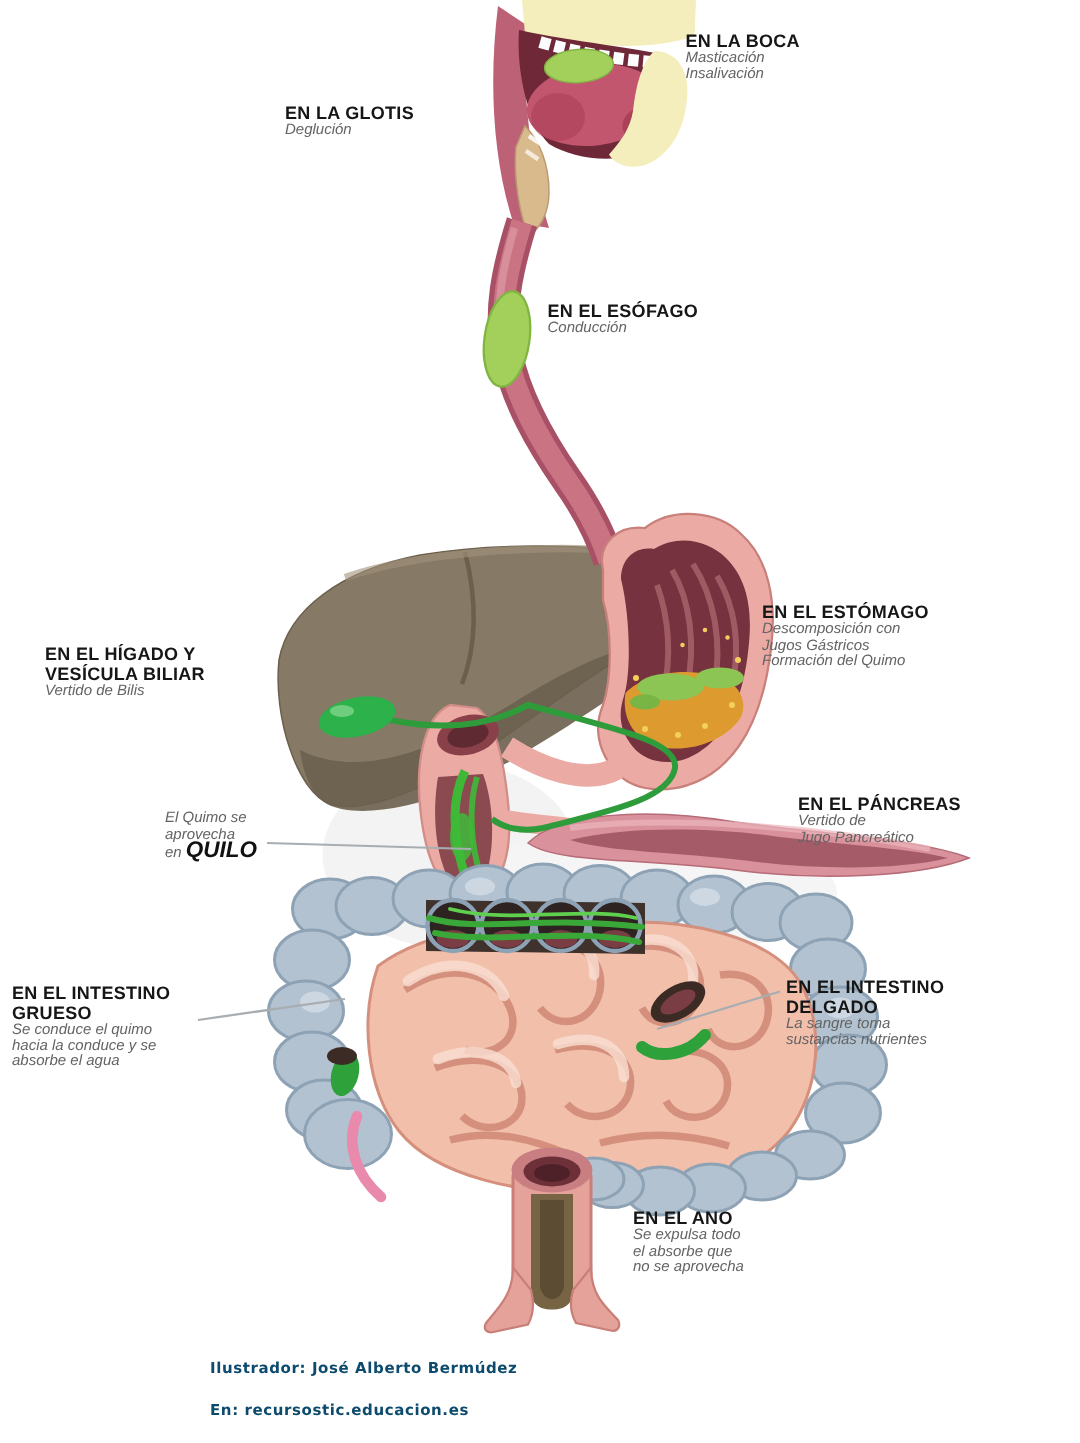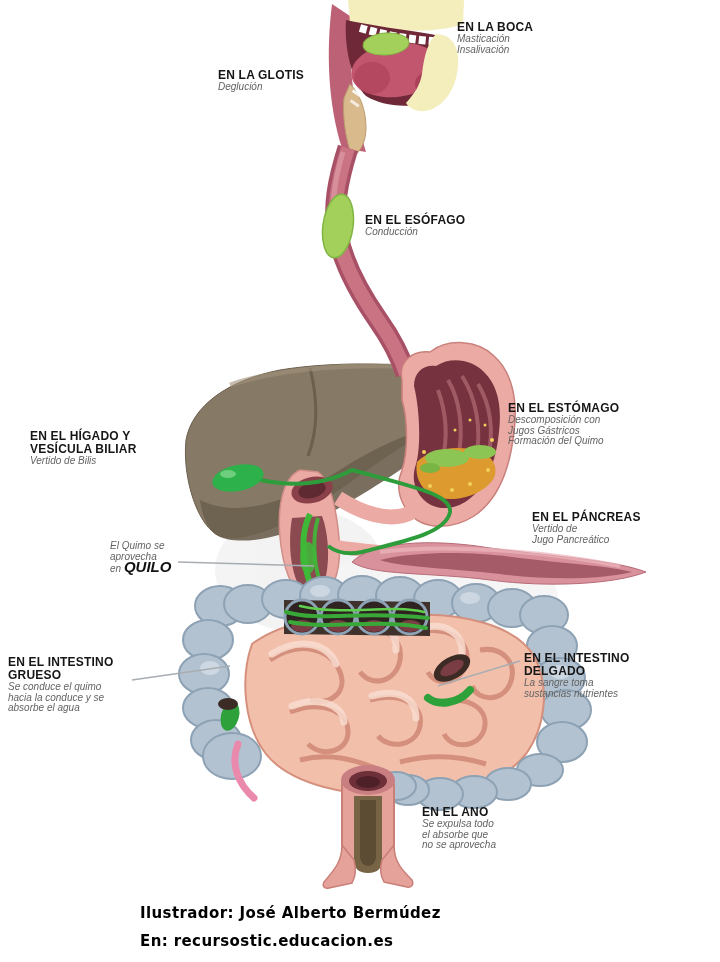--- a/index.html
+++ b/index.html
@@ -4,21 +4,21 @@
 <style>
   html,body{margin:0;padding:0;background:#ffffff;}
   #stage{position:relative;width:720px;height:962px;background:#ffffff;overflow:hidden;
          font-family:"Liberation Sans",sans-serif;}
   #art{position:absolute;left:0;top:0;}
   .label{position:absolute;}
   .lt{font-size:12px;font-weight:bold;color:#161616;letter-spacing:.2px;line-height:13px;white-space:nowrap;}
   .ls{font-size:10px;color:#636363;line-height:10.5px;white-space:nowrap;font-style:italic;}
   .qb{font-weight:bold;color:#111;font-size:15px;}
   .footer{position:absolute;left:140px;top:899px;font-family:"DejaVu Sans",sans-serif;
-          font-weight:bold;font-size:15px;color:#000000;line-height:28px;letter-spacing:.4px;}
+          font-weight:bold;font-size:10px;color:#0c4a6e;line-height:28px;letter-spacing:.4px;}
 </style>
 </head>
 <body>
 
 <div id="stage">
 
 <svg id="art" width="720" height="962" viewBox="0 0 720 962">
 
   <g opacity="0.55">
     <ellipse cx="300" cy="570" rx="85" ry="62" fill="#ebebeb"></ellipse>
@@ -216,44 +216,44 @@
     <line x1="520" y1="661" x2="438" y2="686"></line>
   </g>
 </svg>
 
   <div class="label" style="left:457px;top:21px">
     <div class="lt">EN LA BOCA</div>
     <div class="ls">Masticación</div>
     <div class="ls">Insalivación</div>
   </div>
 
-  <div class="label" style="left:218px;top:69px">
+  <div class="label" style="left:190px;top:69px">
     <div class="lt">EN LA GLOTIS</div>
     <div class="ls">Deglución</div>
   </div>
 
-  <div class="label" style="left:365px;top:214px">
+  <div class="label" style="left:365px;top:201px">
     <div class="lt">EN EL ESÓFAGO</div>
     <div class="ls">Conducción</div>
   </div>
 
   <div class="label" style="left:508px;top:402px">
     <div class="lt">EN EL ESTÓMAGO</div>
     <div class="ls">Descomposición con</div>
     <div class="ls">Jugos Gástricos</div>
     <div class="ls">Formación del Quimo</div>
   </div>
 
   <div class="label" style="left:30px;top:430px">
     <div class="lt">EN EL HÍGADO Y</div>
     <div class="lt">VESÍCULA BILIAR</div>
     <div class="ls">Vertido de Bilis</div>
   </div>
 
-  <div class="label" style="left:532px;top:511px">
+  <div class="label" style="left:532px;top:530px">
     <div class="lt">EN EL PÁNCREAS</div>
     <div class="ls">Vertido de</div>
     <div class="ls">Jugo Pancreático</div>
   </div>
 
   <div class="label" style="left:110px;top:541px">
     <div class="ls">El Quimo se</div>
     <div class="ls">aprovecha</div>
     <div class="ls"><span>en </span><span class="qb">QUILO</span></div>
   </div>

